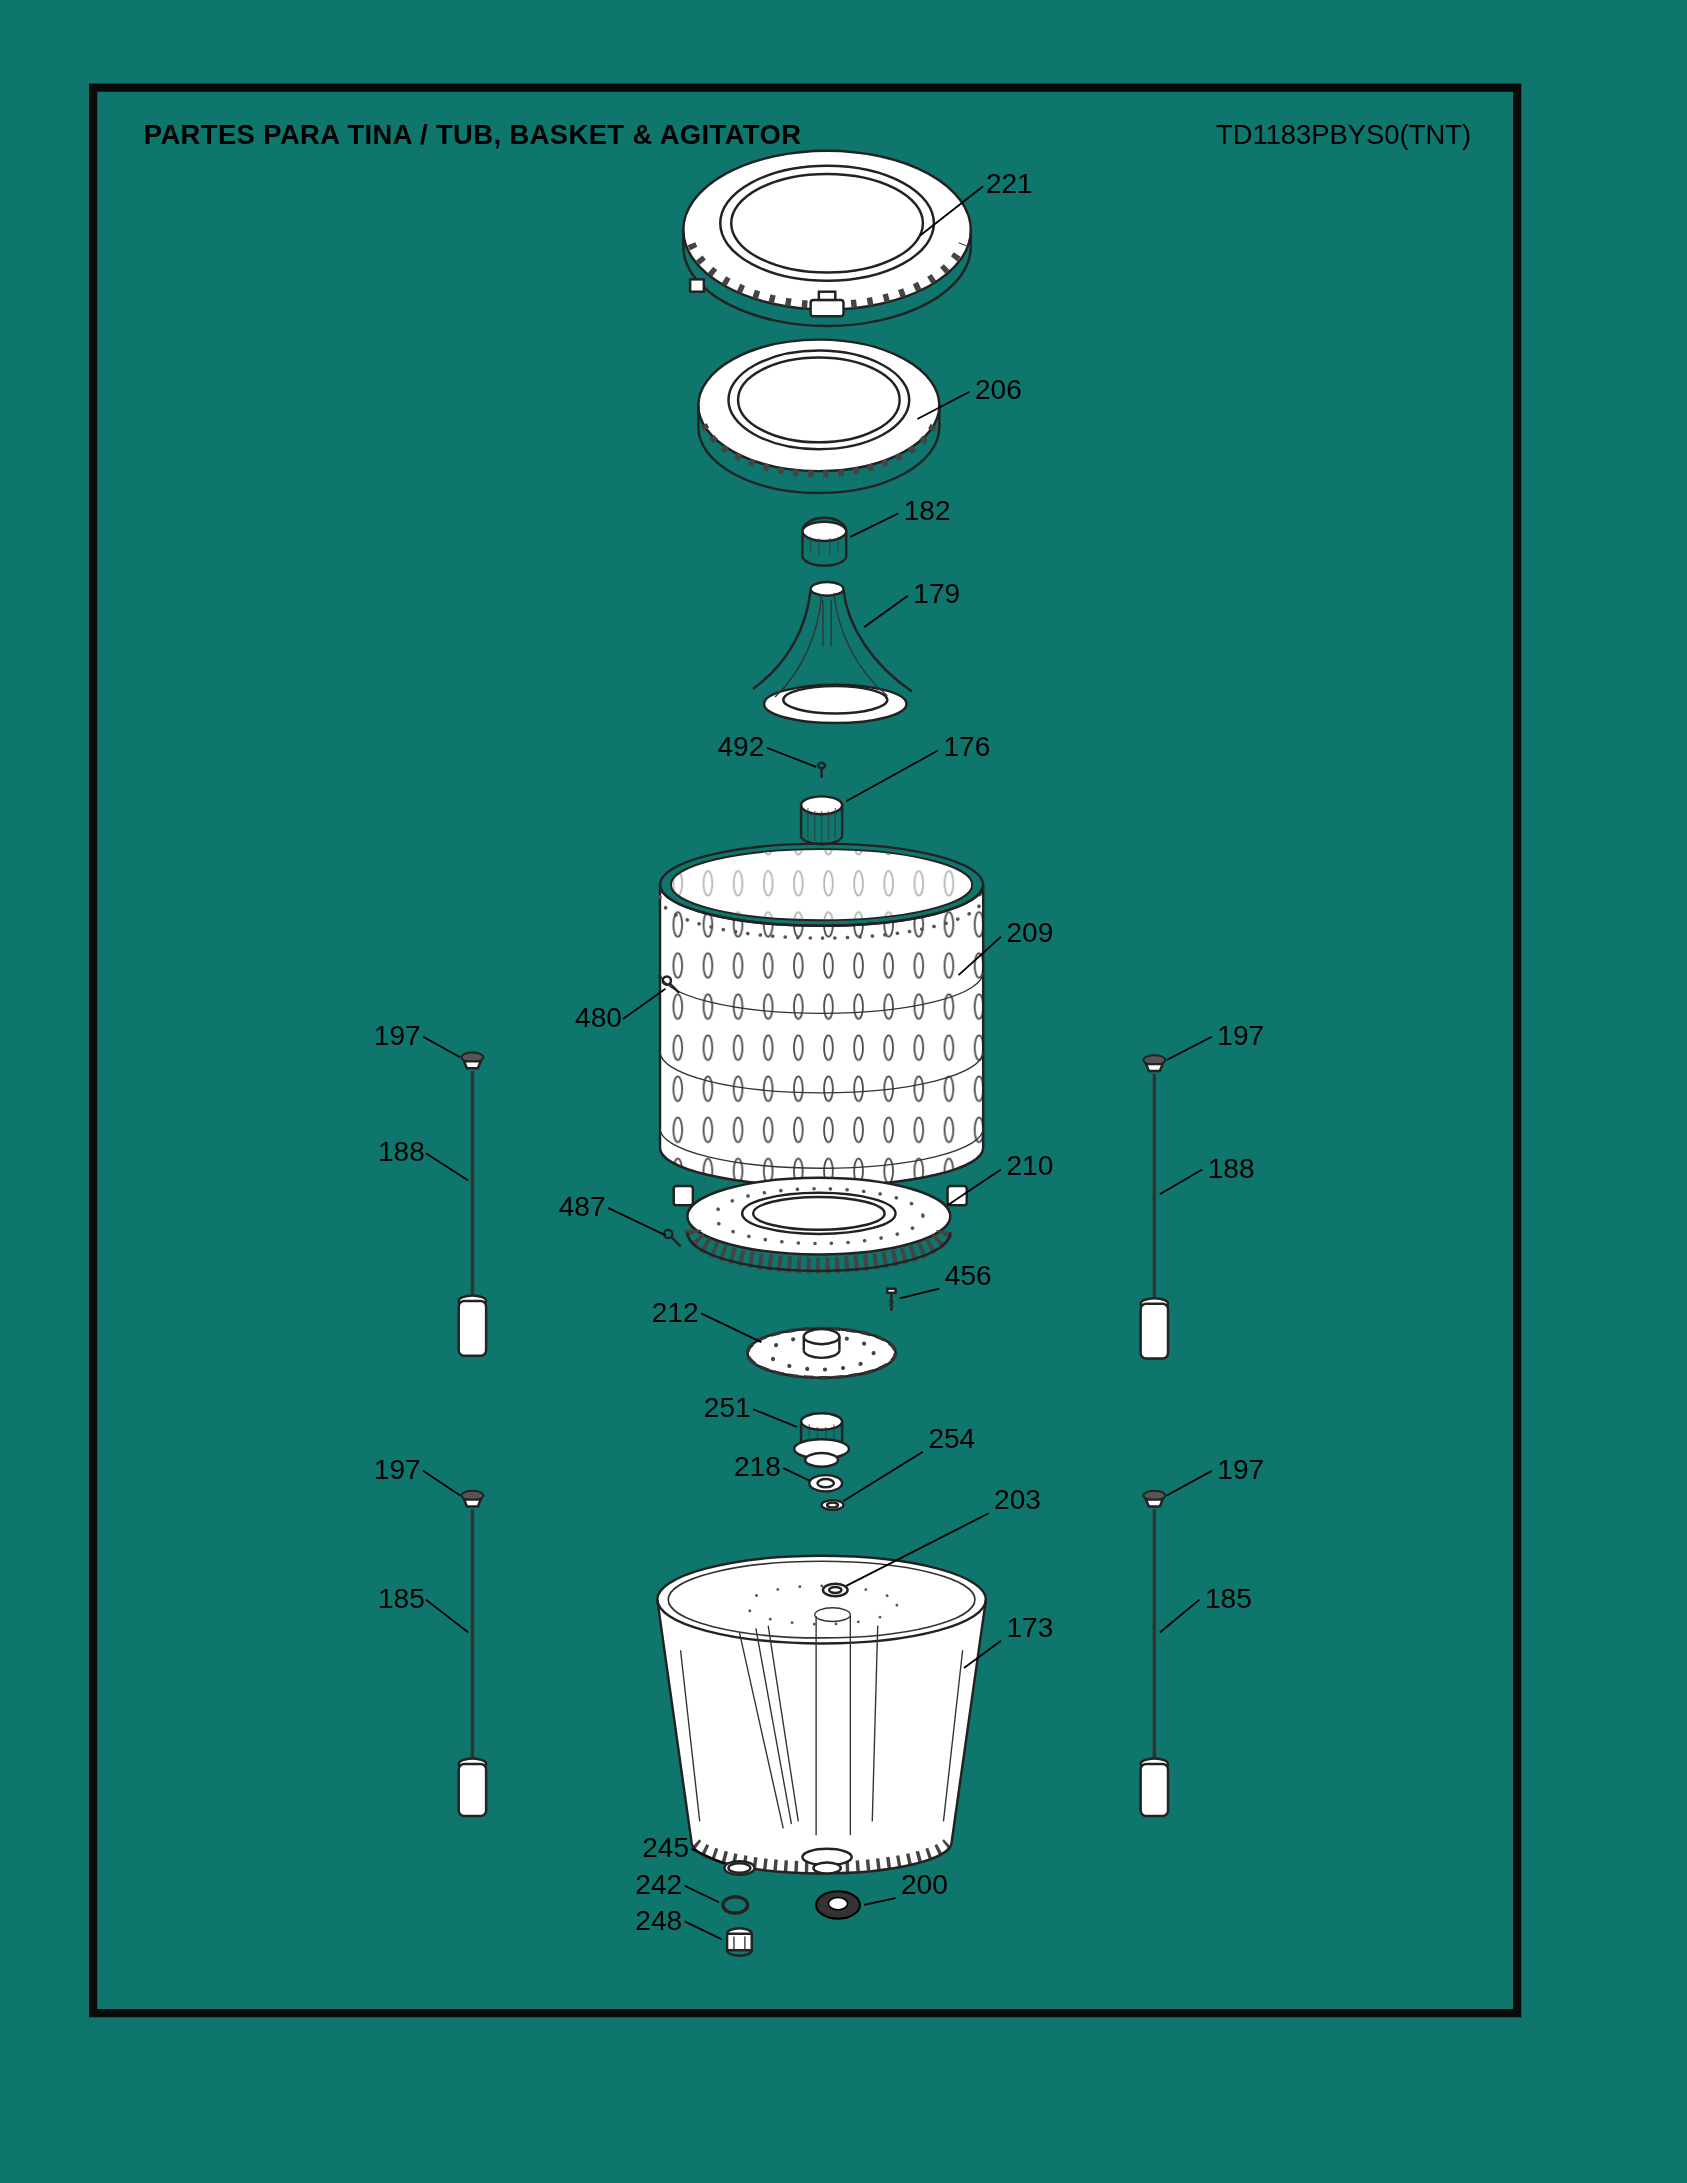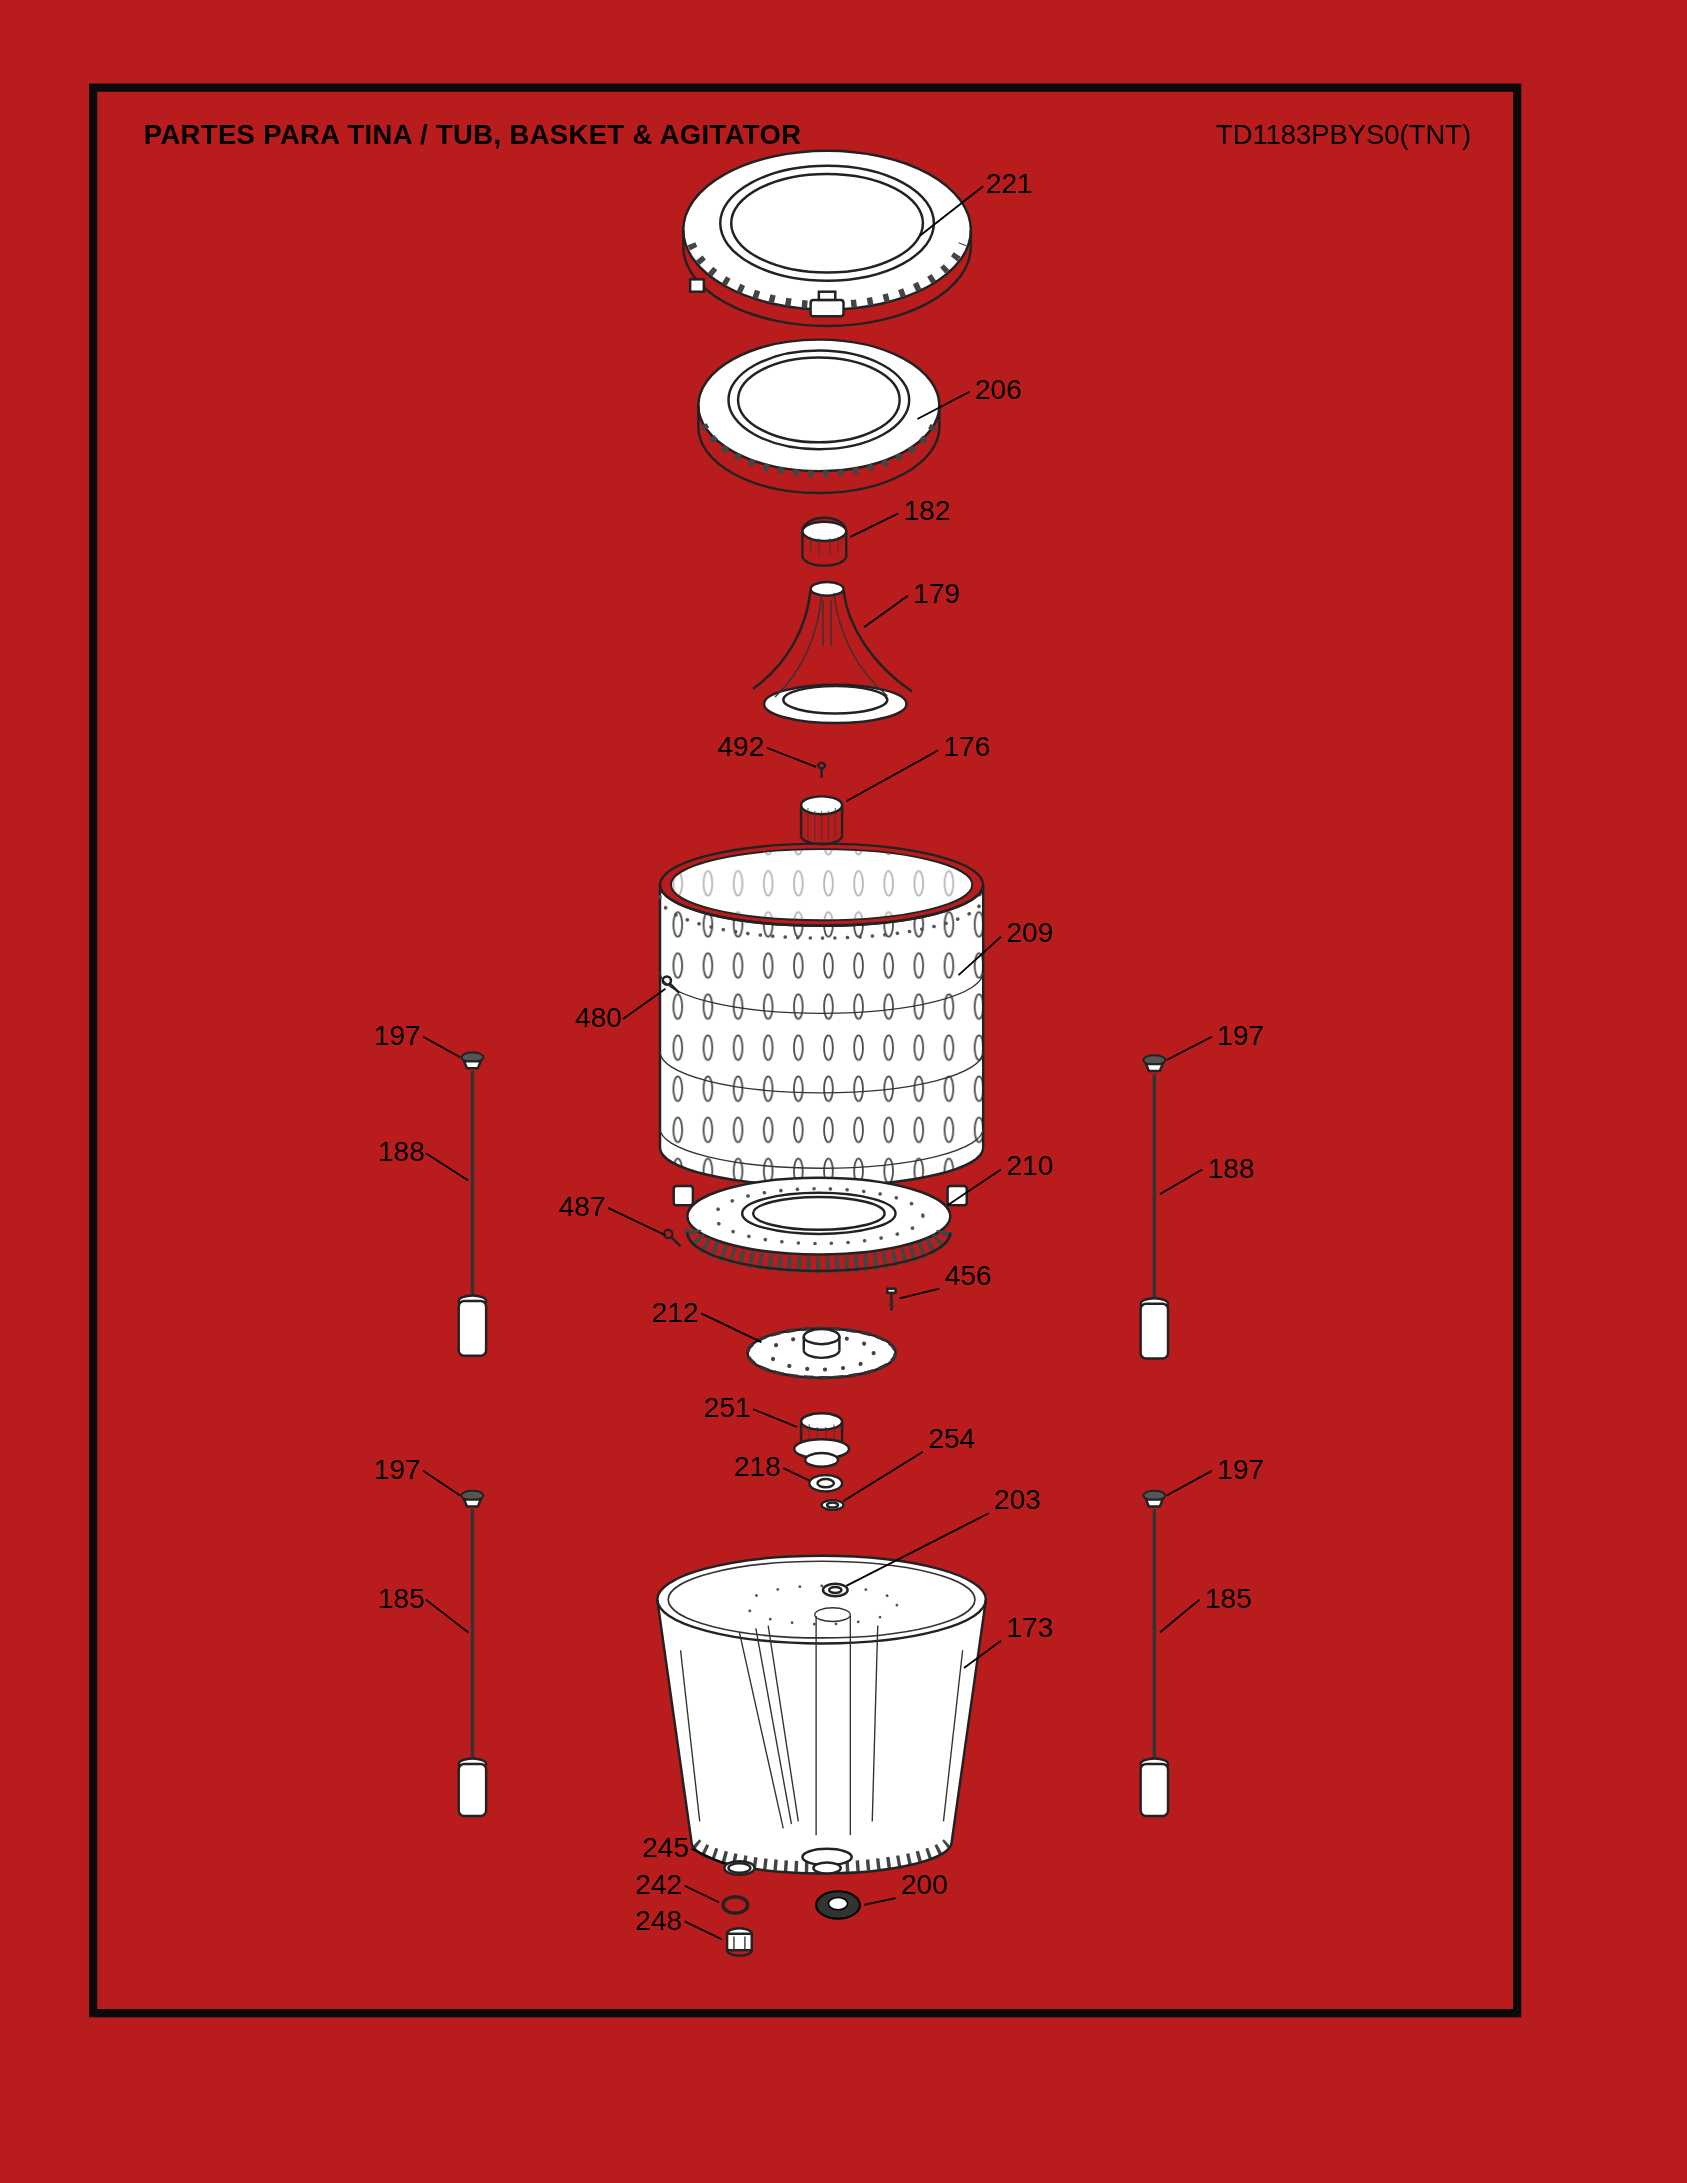--- a/index.html
+++ b/index.html
@@ -1,16 +1,16 @@
 <!DOCTYPE html>
 <html style="font-size:10.6px"><head>
 <meta charset="utf-8">
 <style>
   html,body{margin:0;padding:0;background:#ffffff;}
-  .page{position:relative;width:1687px;height:2183px;background:#b91c1c;overflow:hidden;}
+  .page{position:relative;width:1687px;height:2183px;background:#0f766e;overflow:hidden;}
   svg{position:absolute;left:0;top:0;}
   text{font-family:"Liberation Sans",sans-serif;fill:#000;}
   .title{font-size:20px;font-weight:bold;letter-spacing:.3px;}
   .model{font-size:20px;font-weight:normal;}
   .callout{font-size:20.5px;}
   .outline{fill:none;stroke:#222;stroke-width:1.8;}
   .wfill{fill:#fff;stroke:#222;stroke-width:1.8;}
   .thin{fill:none;stroke:#333;stroke-width:1;}
   .leader{stroke:#000;stroke-width:1.3;fill:none;}
 </style>

